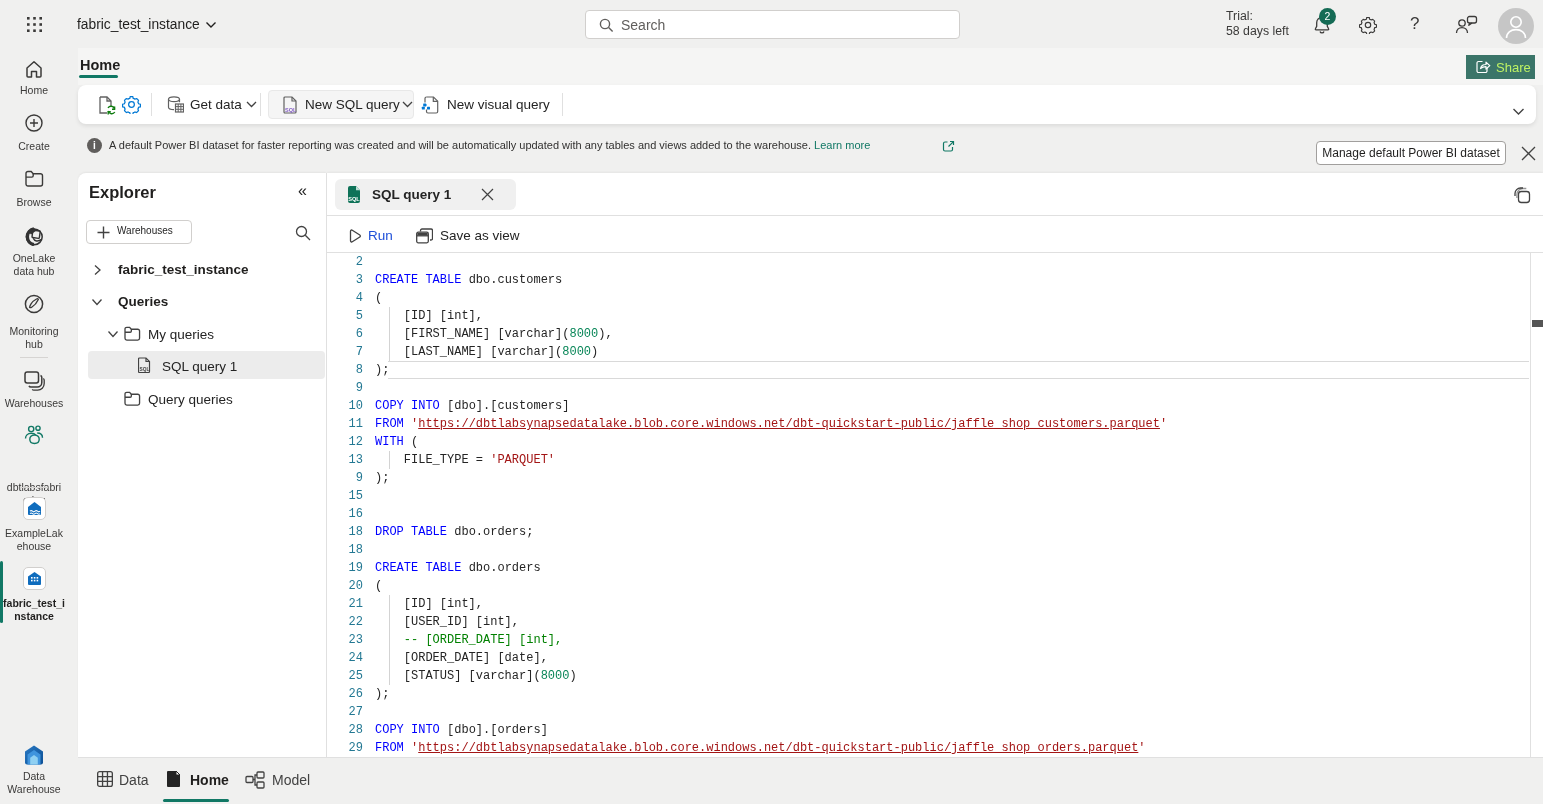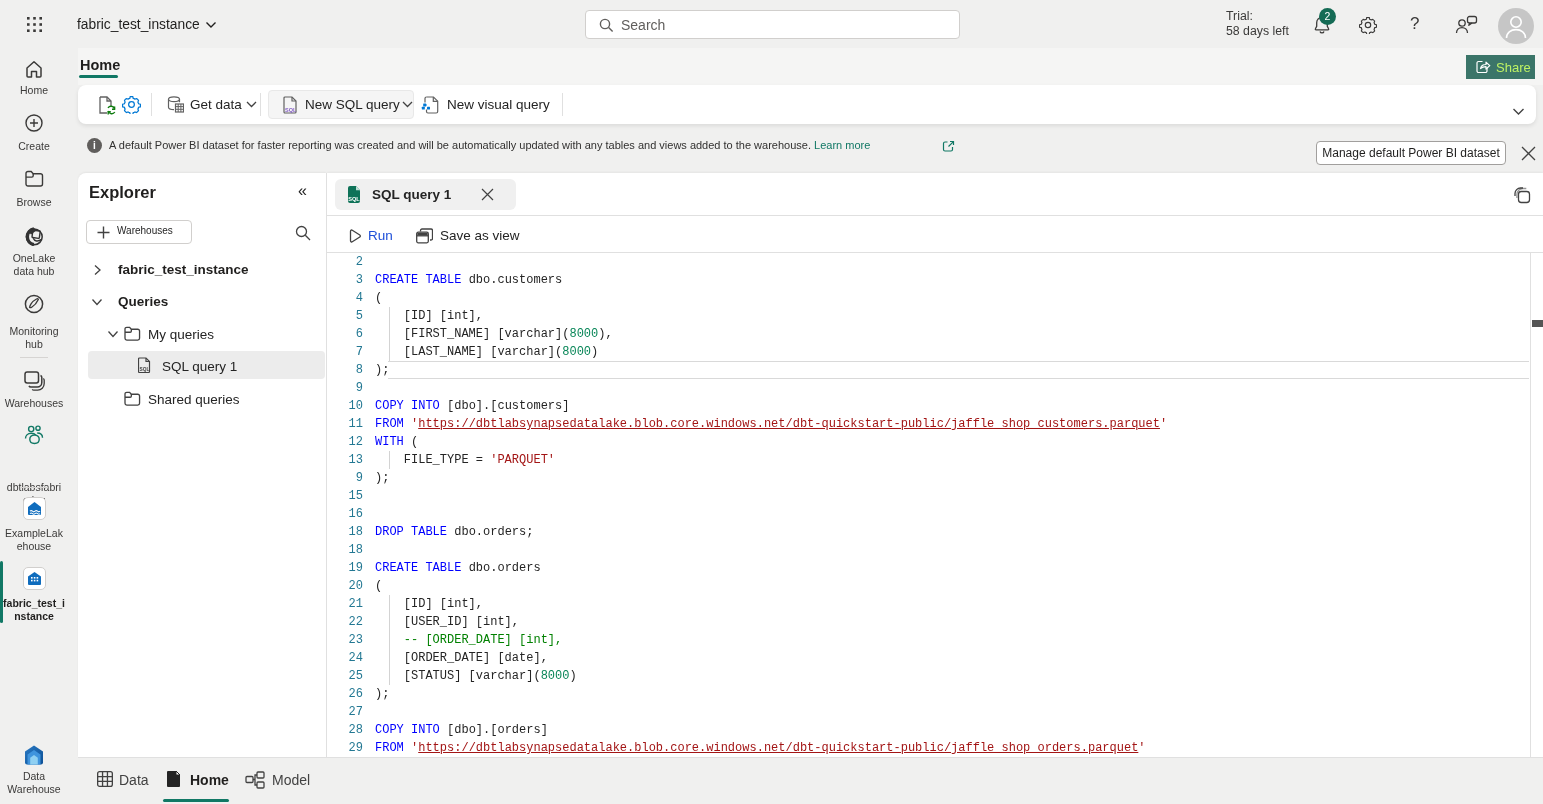--- a/index.html
+++ b/index.html
@@ -301,21 +301,21 @@
   <svg class="abs" style="left:60px;top:184px" width="13" height="16" viewBox="0 0 13 16">
     <path d="M1.5 1 h6.5 l3.5 3.5 v10 a1 1 0 0 1 -1 1 h-9 a1 1 0 0 1 -1-1 v-12.5 a1 1 0 0 1 1-1 z" fill="none" stroke="#424242" stroke-width="1.2"></path>
     <path d="M8 1 v3.5 h3.5" fill="none" stroke="#424242" stroke-width="1.2"></path>
     <text x="1.5" y="14" font-family="Liberation Sans" font-size="4.8" font-weight="bold" fill="#424242">SQL</text>
   </svg>
   <div class="abs" style="left:84px;top:186px;font-size:13.5px;color:#242424;">SQL query 1</div>
   <svg class="abs" style="left:46px;top:218px" width="17" height="15" viewBox="0 0 19 17">
     <path d="M1 3.5 a2 2 0 0 1 2-2 h3.2 l2 2.2 h7.3 a2 2 0 0 1 2 2 v8.3 a2 2 0 0 1 -2 2 h-12.5 a2 2 0 0 1 -2-2 z" fill="none" stroke="#424242" stroke-width="1.5"></path>
     <path d="M8.2 3.7 v2 a1.4 1.4 0 0 1 -1.4 1.4 h-5.8" fill="none" stroke="#424242" stroke-width="1.5"></path>
   </svg>
-  <div class="abs" style="left:70px;top:219px;font-size:13.5px;color:#242424;">Shared queries</div>
+  <div class="abs" style="left:70px;top:219px;font-size:13.5px;color:#242424;">Query queries</div>
 </div>
 
 <div id="editor">
 
   <div class="abs" style="left:0;top:0;width:1216px;height:43px;border-bottom:1px solid #e0e0e0;"></div>
   <div class="abs" style="left:8px;top:6px;width:181px;height:31px;background:#f0f0f0;border-radius:6px;">
     <svg class="abs" style="left:12px;top:7px" width="14" height="17" viewBox="0 0 14 17">
       <path d="M1 2 a2 2 0 0 1 2-2 h6 l4 4.2 v10.8 a2 2 0 0 1 -2 2 h-8 a2 2 0 0 1 -2-2 z" fill="#0e7258"></path>
       <path d="M9 0 l4 4.2 h-4 z" fill="#bfe0d7"></path>
       <text x="1.2" y="15" font-family="Liberation Sans" font-size="5.6" font-weight="bold" fill="#fff">SQL</text>

